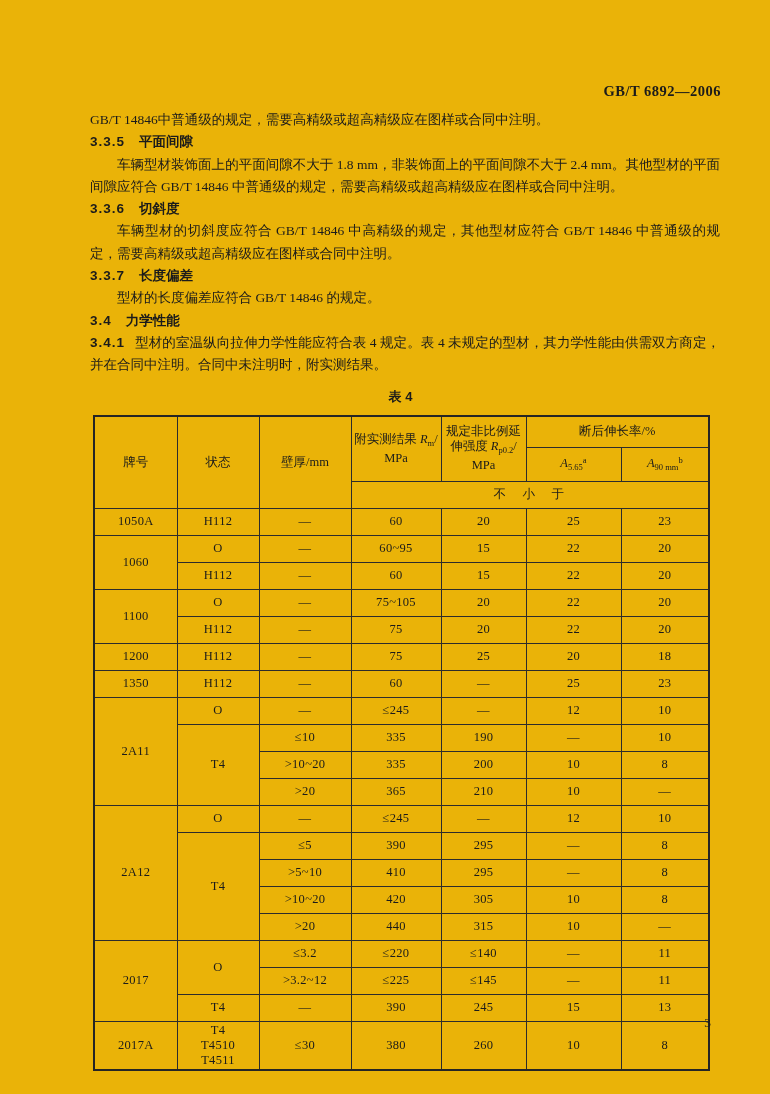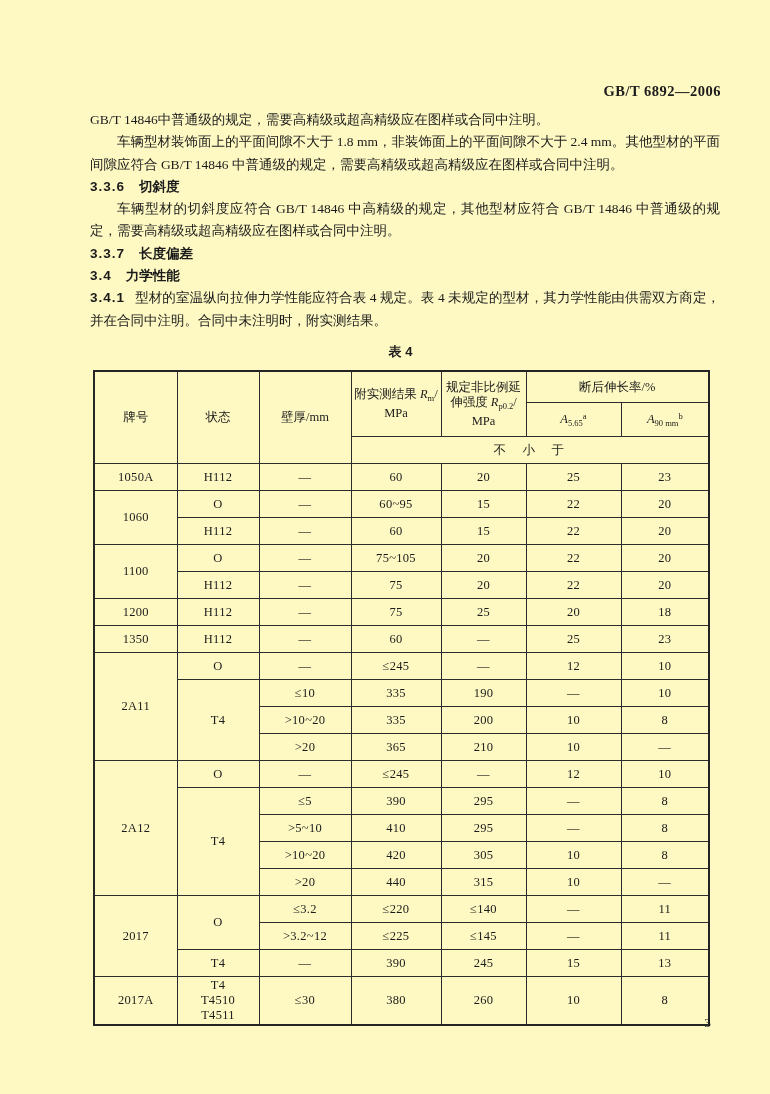--- a/index.html
+++ b/index.html
@@ -1,19 +1,19 @@
 <!DOCTYPE html>
 <html><head>
 <meta charset="utf-8">
 <style>
   html, body { margin:0; padding:0; background:#e8e8e8; }
   .page {
     position: relative;
     width: 770px; height: 1094px;
-    background: #fef9c3;
+    background: #eab308;
     font-family: "Liberation Serif", "DejaVu Serif", serif;
     color: #1b1b1b;
     overflow: hidden;
   }
   .doc-number {
     position: absolute;
     top: 83px; right: 49px;
     font-weight: bold;
     font-size: 14.5px;
     letter-spacing: 0.5px;
@@ -82,26 +82,28 @@
 </head>
 <body>
 
 <div class="page">
 
   <div class="doc-number">GB/T 6892—2006</div>
 
   <div class="content">
     <p>GB/T 14846中普通级的规定，需要高精级或超高精级应在图样或合同中注明。</p>
 
+    <p class="sec-heading"><span class="sec-num">3.3.5</span><span>平面间隙</span></p>
     <p class="indent">车辆型材装饰面上的平面间隙不大于 1.8 mm，非装饰面上的平面间隙不大于 2.4 mm。其他型材的平面间隙应符合 GB/T 14846 中普通级的规定，需要高精级或超高精级应在图样或合同中注明。</p>
 
     <p class="sec-heading"><span class="sec-num">3.3.6</span><span>切斜度</span></p>
     <p class="indent">车辆型材的切斜度应符合 GB/T 14846 中高精级的规定，其他型材应符合 GB/T 14846 中普通级的规定，需要高精级或超高精级应在图样或合同中注明。</p>
 
     <p class="sec-heading"><span class="sec-num">3.3.7</span><span>长度偏差</span></p>
+    <p class="indent">型材的长度偏差应符合 GB/T 14846 的规定。</p>
 
     <p class="sec-heading"><span class="sec-num">3.4</span><span>力学性能</span></p>
     <p><span class="para-num">3.4.1</span><span>型材的室温纵向拉伸力学性能应符合表 4 规定。表 4 未规定的型材，其力学性能由供需双方商定，并在合同中注明。合同中未注明时，附实测结果。</span></p>
 
     <div class="table-caption">表 4</div>
 
     <table class="spec">
       <colgroup>
         <col style="width:83px">
           <col style="width:82px">

